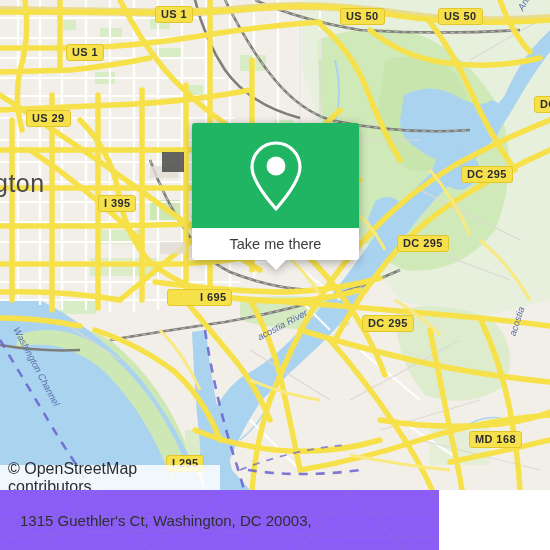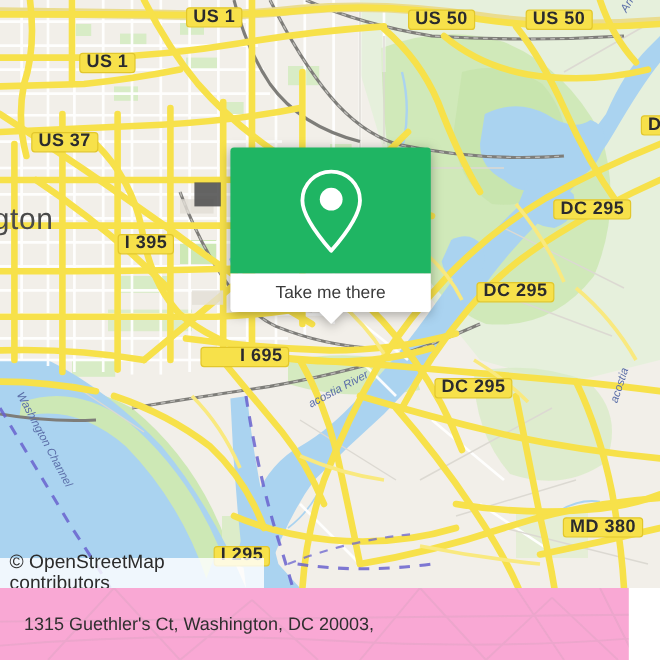--- a/index.html
+++ b/index.html
@@ -27,21 +27,21 @@
   #map svg { display: block; }
   .map-svg { position: absolute; left: 0; top: 0; }
 
   
   .shield {
     position: absolute;
     background: #f7e14a;
     border: 1.5px solid #e2c72c;
     border-radius: 3px;
     color: #2b2b2b;
-    font-size: 15px;
+    font-size: 11px;
     font-weight: bold;
     letter-spacing: 0.4px;
     padding: 1px 5px 2px 5px;
     line-height: 12px;
     white-space: nowrap;
     font-family: "Liberation Sans", sans-serif;
     text-shadow: 0 0 1px rgba(255,255,255,.2);
   }
 
   
@@ -111,22 +111,22 @@
     width: 0; height: 0;
     border-left: 11px solid transparent;
     border-right: 11px solid transparent;
     border-top: 11px solid #ffffff;
   }
 
   
   #bottom-bar {
     position: absolute;
     left: 0; top: 490px;
-    width: 524px; height: 60px;
-    background: #f9a8d4;
+    width: 439px; height: 60px;
+    background: #8b5cf6;
     display: flex;
     align-items: center;
     z-index: 50;
     overflow: hidden;
   }
   #bottom-watermark {
     position: absolute;
     left: 0; top: 0; width: 550px; height: 60px;
     opacity: .13;
     pointer-events: none;
@@ -379,29 +379,29 @@
         <rect x="162" y="152" width="22" height="20" fill="#4a4a4a" opacity=".85"></rect>
 
       </g>
     </svg>
 
     <div id="shield-layer">
         <div class="shield" style="left: 155px; top: 6px;">US 1</div>
         <div class="shield" style="left: 340px; top: 8px;">US 50</div>
         <div class="shield" style="left: 438px; top: 8px;">US 50</div>
         <div class="shield" style="left: 66px; top: 44px;">US 1</div>
-        <div class="shield" style="left: 26px; top: 110px;">US 37</div>
+        <div class="shield" style="left: 26px; top: 110px;">US 29</div>
         <div class="shield" style="left: 534px; top: 96px;">DC</div>
         <div class="shield" style="left: 98px; top: 195px; text-align: center;">I 395</div>
         <div class="shield" style="left: 461px; top: 166px;">DC 295</div>
         <div class="shield" style="left: 397px; top: 235px;">DC 295</div>
         <div class="shield" style="left: 167px; top: 289px; padding-left: 32px;">I 695</div>
         <div class="shield" style="left: 362px; top: 315px;">DC 295</div>
-        <div class="shield" style="left: 166px; top: 455px; margin-left: 12px;">I 295</div>
-        <div class="shield" style="left: 469px; top: 431px;">MD 380</div>
+        <div class="shield" style="left: 166px; top: 455px;">I 295</div>
+        <div class="shield" style="left: 469px; top: 431px;">MD 168</div>
       </div>
 
     <div id="label-layer">
         <div class="place-label label-city" style="left: -6px; top: 169px; transform-origin: left center;">gton</div>
         <div class="place-label label-water" style="left: 16px; top: 322px; transform: rotate(62deg); transform-origin: left center;">Washington Channel</div>
         <div class="place-label label-water" style="left: 258px; top: 332px; transform: rotate(-28deg); transform-origin: left center;">acostia River</div>
         <div class="place-label label-water" style="left: 512px; top: 330px; transform: rotate(-72deg); transform-origin: left center;">acostia</div>
         <div class="place-label label-water" style="left: 520px; top: 4px; transform: rotate(-60deg); transform-origin: left center;">Anac</div>
       </div>
 

